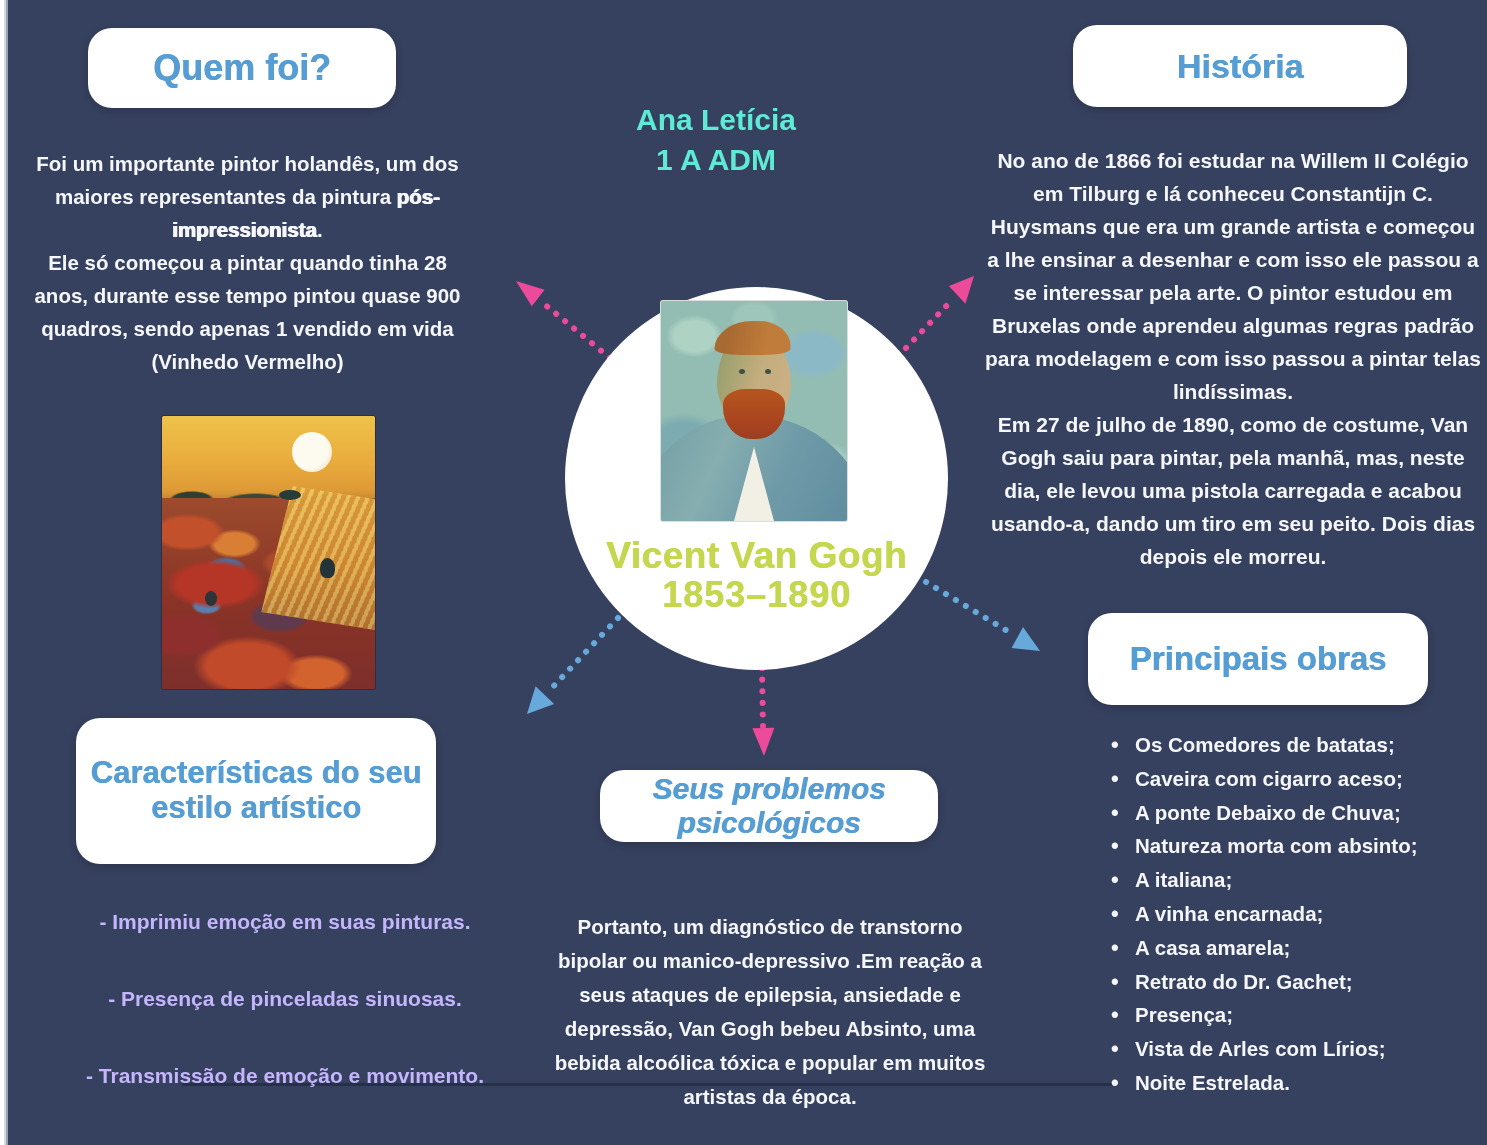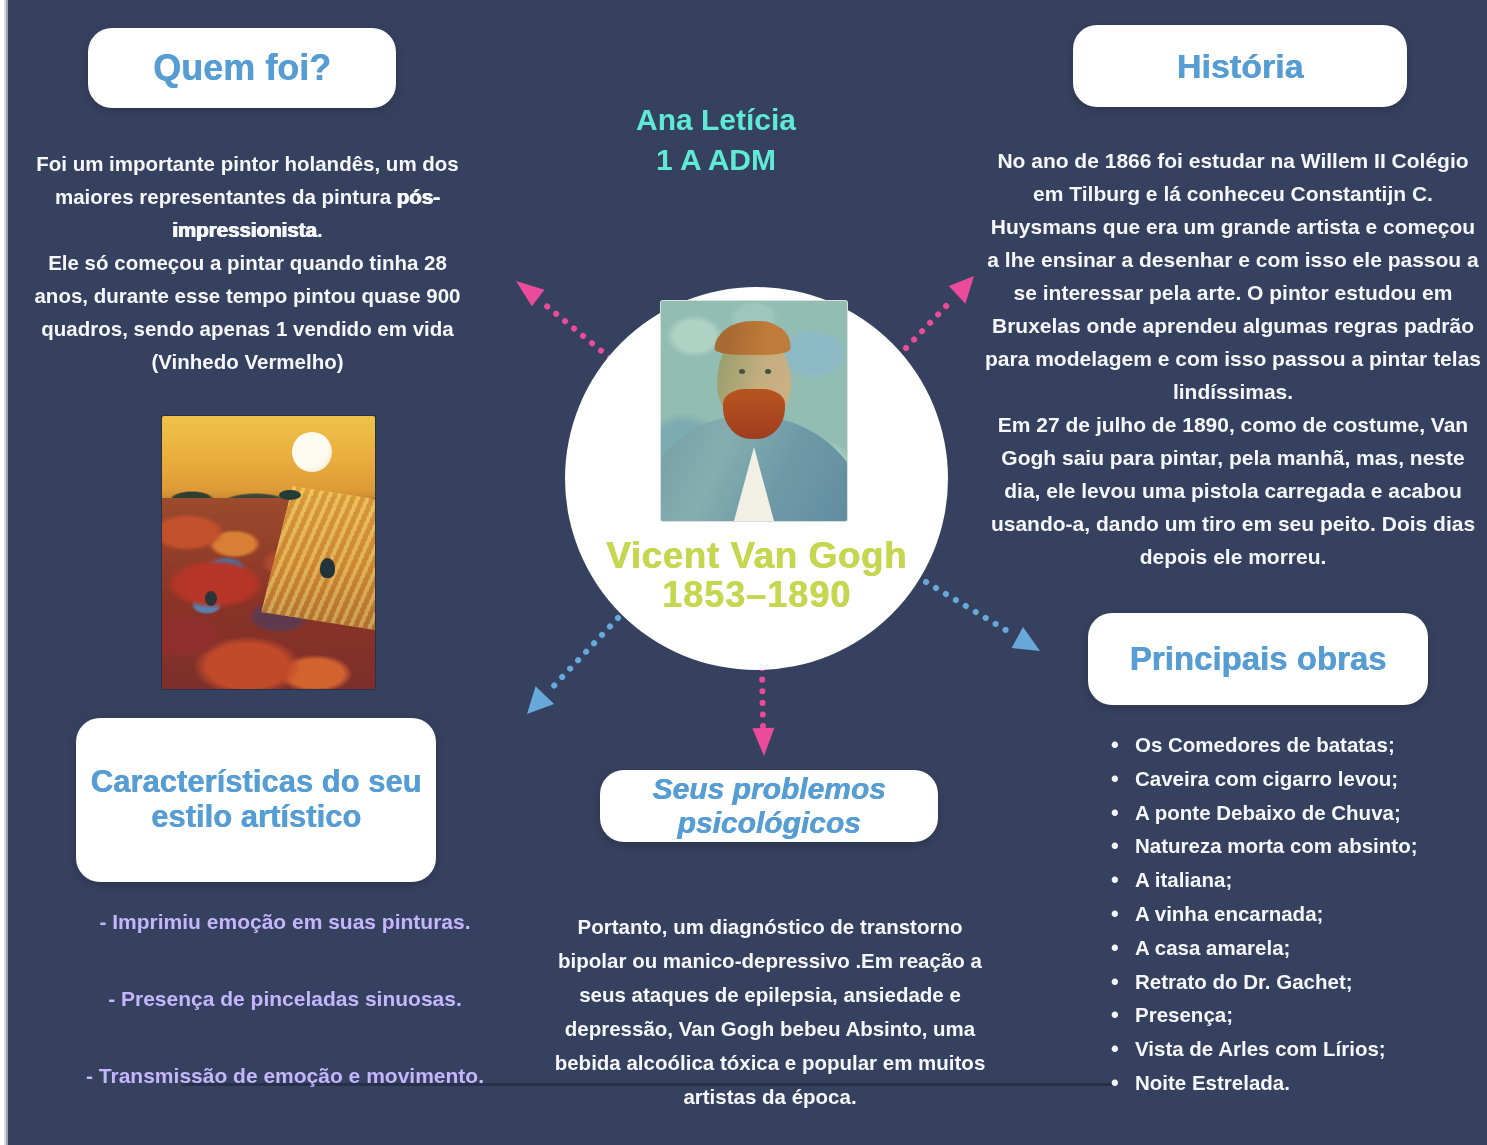--- a/index.html
+++ b/index.html
@@ -19,21 +19,21 @@
     display:flex;align-items:center;justify-content:center;text-align:center;
     box-shadow:0 3px 8px rgba(0,0,0,.18);}
   .wbox h2{margin:0;padding:0 10px;color:#569dd3;font-weight:bold;
     text-shadow:.6px 0 currentColor;line-height:1.12;}
   .quem-box{left:88px;top:28px;width:308px;height:80px;}
   .quem-box h2{font-size:36px;}
   .historia-box{left:1073px;top:25px;width:334px;height:82px;}
   .historia-box h2{font-size:34px;}
   .obras-box{left:1088px;top:613px;width:340px;height:92px;}
   .obras-box h2{font-size:33px;}
-  .carac-box{left:76px;top:718px;width:360px;height:164px;}
+  .carac-box{left:76px;top:718px;width:360px;height:146px;}
   .carac-box h2{font-size:31px;}
   .prob-box{left:600px;top:770px;width:338px;height:72px;font-style:italic;}
   .prob-box h2{font-size:30px;}
 
   
   .btext{position:absolute;color:#f5f7fa;font-weight:bold;text-align:center;margin-top:26px;}
   .btext p{margin:0;}
   .quem-body{left:25px;top:121px;width:445px;font-size:20.5px;line-height:33px;}
   .historia-body{left:983px;top:118px;width:500px;font-size:21px;line-height:33px;}
   .prob-body{left:548px;top:884px;width:444px;font-size:20.5px;line-height:34px;}
@@ -205,21 +205,21 @@
   <div class="btext historia-body">
     <p>No ano de 1866 foi estudar na Willem II Colégio em Tilburg e lá conheceu Constantijn C. Huysmans que era um grande artista e começou a lhe ensinar a desenhar e com isso ele passou a se interessar pela arte. O pintor estudou em Bruxelas onde aprendeu algumas regras padrão para modelagem e com isso passou a pintar telas lindíssimas.</p>
     <p>Em 27 de julho de 1890, como de costume, Van Gogh saiu para pintar, pela manhã, mas, neste dia, ele levou uma pistola carregada e acabou usando-a, dando um tiro em seu peito. Dois dias depois ele morreu.</p>
   </div>
 
   <section class="wbox obras-box">
     <h2>Principais obras</h2>
   </section>
   <ul class="obras-list">
     <li>Os Comedores de batatas;</li>
-    <li>Caveira com cigarro levou;</li>
+    <li>Caveira com cigarro aceso;</li>
     <li>A ponte Debaixo de Chuva;</li>
     <li>Natureza morta com absinto;</li>
     <li>A italiana;</li>
     <li>A vinha encarnada;</li>
     <li>A casa amarela;</li>
     <li>Retrato do Dr. Gachet;</li>
     <li>Presença;</li>
     <li>Vista de Arles com Lírios;</li>
     <li>Noite Estrelada.</li>
   </ul>

